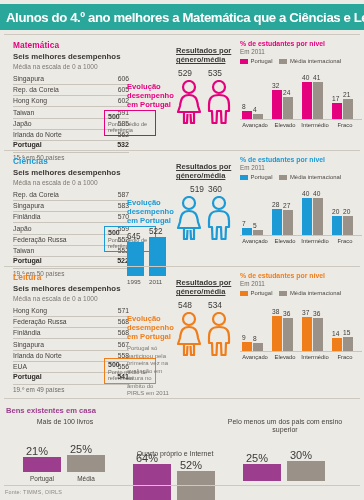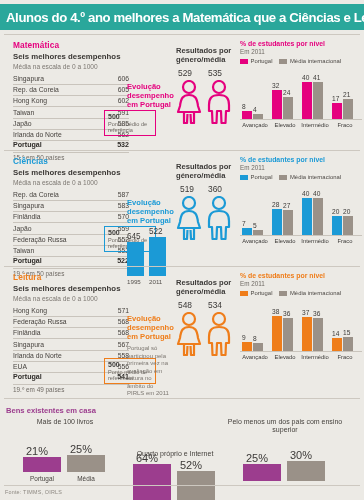--- a/index.html
+++ b/index.html
@@ -40,21 +40,21 @@
   table.rank td{
     font-size:6.8px;color:#46423e;
     border-bottom:1px solid #c9c4bc;
     padding:1.4px 0 1.4px 0;line-height:1.1;
   }
   table.rank td.val{text-align:right;width:28px;}
   table.rank tr.pt td{font-weight:bold;color:#2f2c29;font-size:7.1px;}
   .rank-note{font-size:6.4px;color:#6f6a64;margin-top:1.5px;}
 
   .mid-head{font-size:7.6px;font-weight:bold;line-height:1.2;margin:0 0 4px 0;}
-  .mid-head.c{color:#3c3a38;}
+  .mid-head.c{color:#3c3a38;text-decoration:underline;}
 
   
   .evo{position:relative;height:56px;margin-top:2px;}
   .evo .bar{position:absolute;bottom:9px;width:17px;}
   .evo .bv{position:absolute;font-size:8.2px;font-weight:normal;color:#3c3a38;}
   .evo .bx{position:absolute;bottom:0;font-size:6.2px;color:#55514d;}
 
   
   .people{position:relative;height:56px;margin-top:2px;}
   .pv{position:absolute;top:0;font-size:8.4px;color:#3c3a38;}
@@ -274,21 +274,21 @@
             <div class="bar" style="left:0px;height:34px;background:#1b9ad6;"></div>
             <div class="bx" style="left:0px;">1995</div>
             <div class="bv" style="left:22px;bottom:49px;">522</div>
             <div class="bar" style="left:22px;height:39px;background:#1b9ad6;"></div>
             <div class="bx" style="left:22px;">2011</div>
           </div>
         </div>
         <div class="col-c" style="top:12px;">
           <div class="mid-head c">Resultados por género/média</div>
           <div class="people">
-            <div class="pv" style="left:4px;">519</div>
+            <div class="pv" style="left:14px;">519</div>
             <div class="pv" style="left:32px;">360</div>
             <div class="fig" style="left:0px;"><svg width="26" height="44" viewBox="0 0 26 44">
                 <circle cx="13" cy="7" r="6" fill="none" stroke="#1b9ad6" stroke-width="2.2"></circle>
                 <path d="M13 15 C7 15 5 18 4 26 L2 32 L24 32 L22 26 C21 18 19 15 13 15 Z" fill="none" stroke="#1b9ad6" stroke-width="2.2" stroke-linejoin="round"></path>
                 <path d="M8 32 L8 43 L11 43 L11.5 34 M18 32 L18 43 L15 43 L14.5 34" fill="none" stroke="#1b9ad6" stroke-width="2.2" stroke-linejoin="round"></path>
               </svg></div>
             <div class="fig" style="left:30px;"><svg width="26" height="44" viewBox="0 0 26 44">
                 <circle cx="13" cy="7" r="6" fill="none" stroke="#1b9ad6" stroke-width="2.2"></circle>
                 <path d="M13 15 C5 15 3 19 3 25 L3 31 L6 31 L6.5 43 L10.5 43 L11 31 L15 31 L15.5 43 L19.5 43 L20 31 L23 31 L23 25 C23 19 21 15 13 15 Z" fill="none" stroke="#1b9ad6" stroke-width="2.2" stroke-linejoin="round"></path>
               </svg></div>

